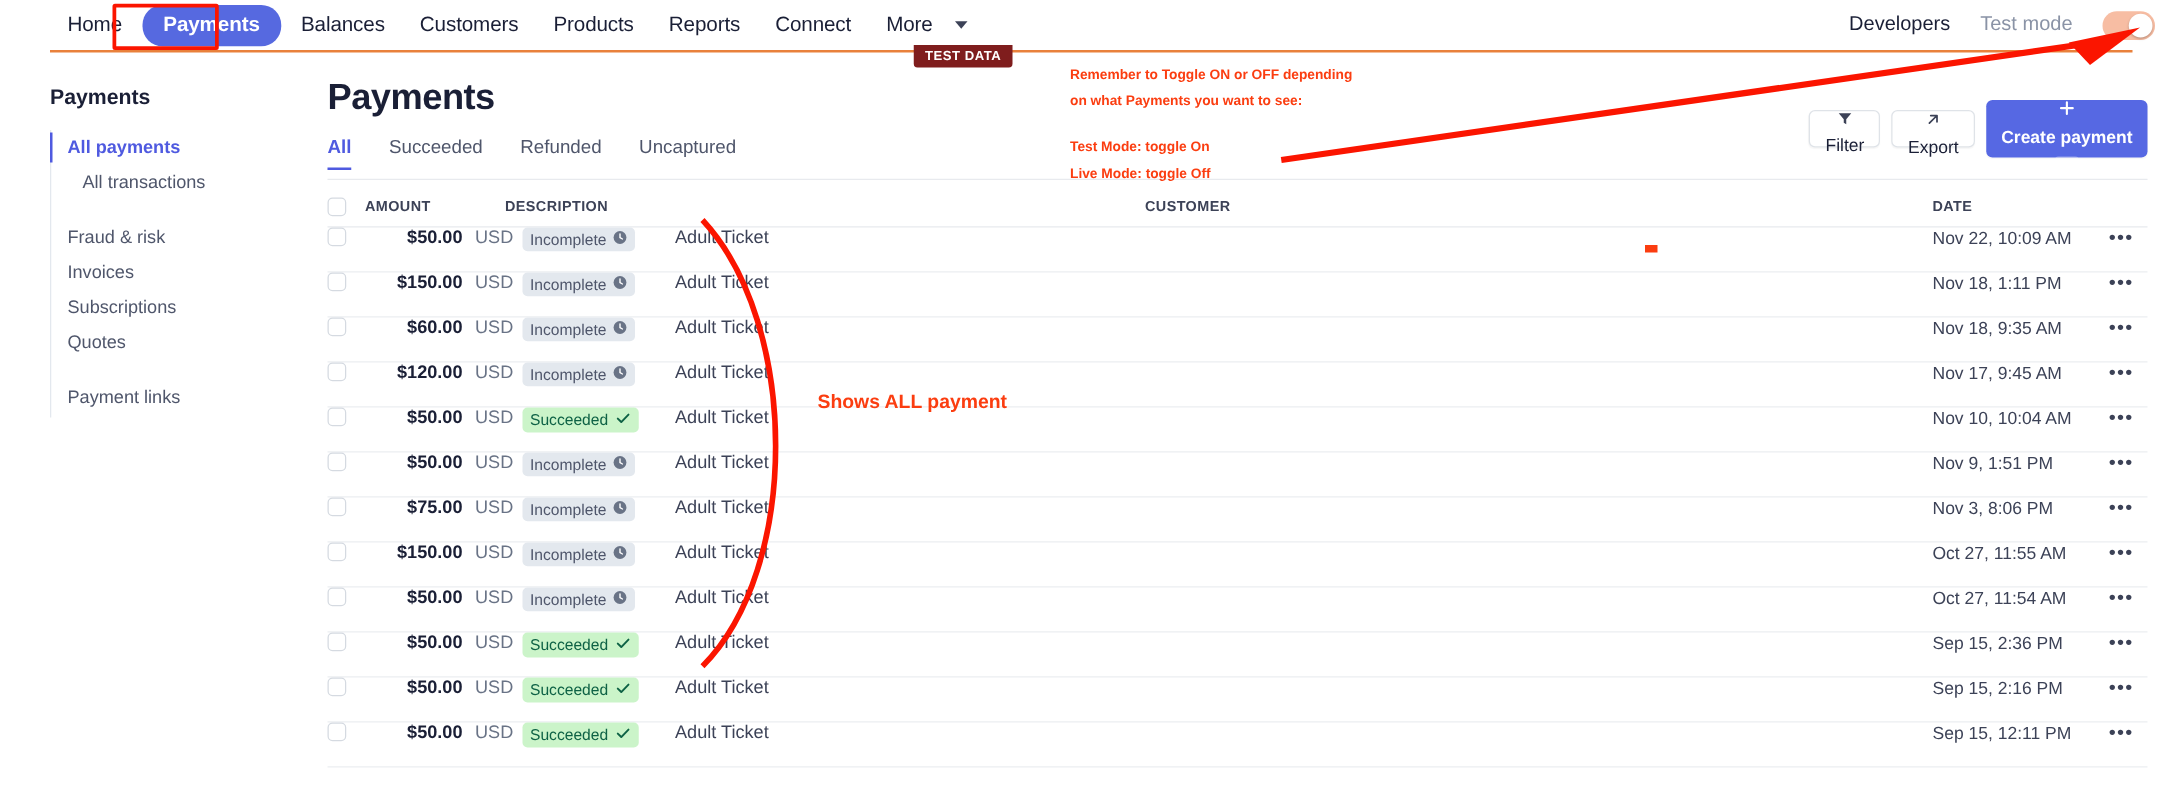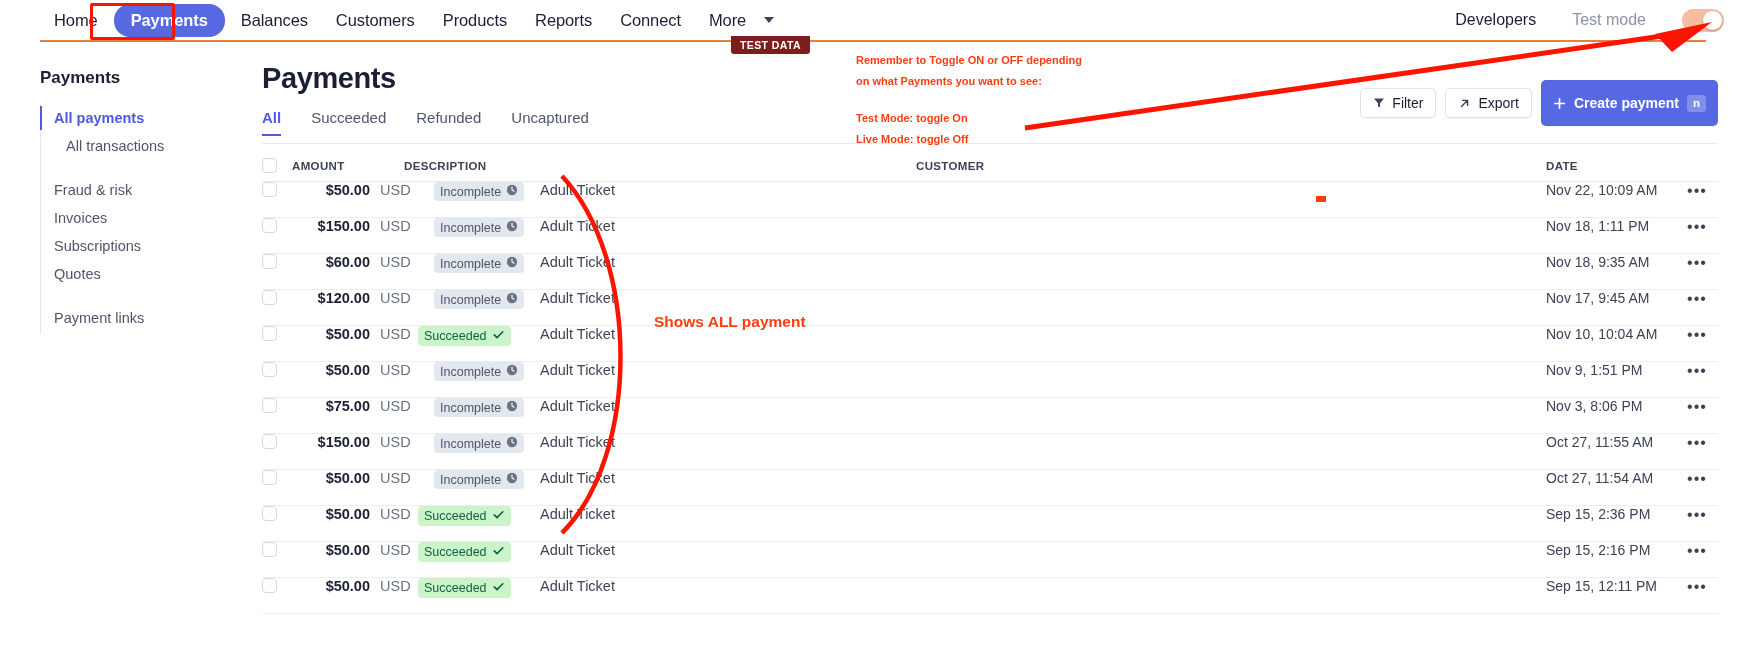--- a/index.html
+++ b/index.html
@@ -22,21 +22,21 @@
     border-radius: 14px; white-space: nowrap; letter-spacing: -0.1px;
   }
   .nav-item.active {
     background: #5669e0; color: #ffffff; font-weight: 600;
     padding: 7px 17px; border-radius: 16px;
   }
   .nav-item.more { display: flex; align-items: center; gap: 18px; }
   .chev { width: 0; height: 0; border-left: 5px solid transparent;
           border-right: 5px solid transparent; border-top: 6px solid #3c4257; }
   .nav-right {
-    margin-left: auto; display: flex; align-items: center; gap: 36px; margin-right: 22px;
+    margin-left: auto; display: flex; align-items: center; gap: 24px; margin-right: 22px;
   }
   .nav-dev { font-size: 16px; color: #1a1f36; }
   .nav-testmode { font-size: 16px; color: #8a93a6; }
   .toggle {
     width: 42px; height: 23px; border-radius: 12px; background: #f7bda3;
     position: relative; display: inline-block;
   }
   .toggle .knob {
     position: absolute; top: 2px; right: 2px; width: 19px; height: 19px;
     border-radius: 50%; background: #ffffff;
@@ -87,24 +87,25 @@
 
   
   .toolbar {
     position: absolute; right: 28px; top: 80px; display: flex; align-items: center; gap: 9px;
   }
   .btn {
     display: flex; align-items: center; gap: 7px; height: 30px; padding: 0 12px;
     font-size: 14px; color: #1a1f36; background: #ffffff;
     border: 1px solid #dfe3e8; border-radius: 5px;
     box-shadow: 0 1px 1px rgba(0,0,0,.04);
+    flex-direction: column;
   }
   .btn-primary {
     background: #5668e3; color: #ffffff; border: none; font-weight: 600;
-    height: 46px; padding: 16px 12px; gap: 8px;
+    height: 46px; padding: 0 12px; gap: 8px;
   }
   .kbd {
     background: rgba(255,255,255,.26); color: #ffffff; font-size: 11.5px;
     font-weight: 600; border-radius: 3px; padding: 1px 6px; line-height: 15px;
   }
   .ico { display: inline-flex; align-items: center; }
 
   
   .table { position: absolute; left: 262px; top: 150px; right: 28px; }
   .thead {
@@ -131,21 +132,21 @@
   .h-amount { width: 108px; padding-left: 30px; }
   .h-desc   { width: 516px; padding-left: 4px; }
   .h-cust   { flex: 1; }
   .h-date   { width: 130px; }
   .h-dots   { width: 42px; }
 
   .badge {
     display: inline-flex; align-items: center; gap: 5px;
     font-size: 12.5px; font-weight: 500; border-radius: 4px; padding: 2px 6px;
   }
-  .badge.incomplete { background: #e3e8ee; color: #4f566b; margin-left: 16px; }
+  .badge.incomplete { background: #e3e8ee; color: #4f566b; }
   .badge.succeeded  { background: #cbf4c9; color: #0e6245; }
   .clock-ic { width: 12px; height: 12px; }
   .check-ic { width: 13px; height: 13px; }
 
   
   .anno {
     position: absolute; color: #fb3d10; font-weight: 700; font-size: 11px;
     line-height: 21px; white-space: pre-line;
   }
   .anno-toggle { left: 856px; top: 50px; }

